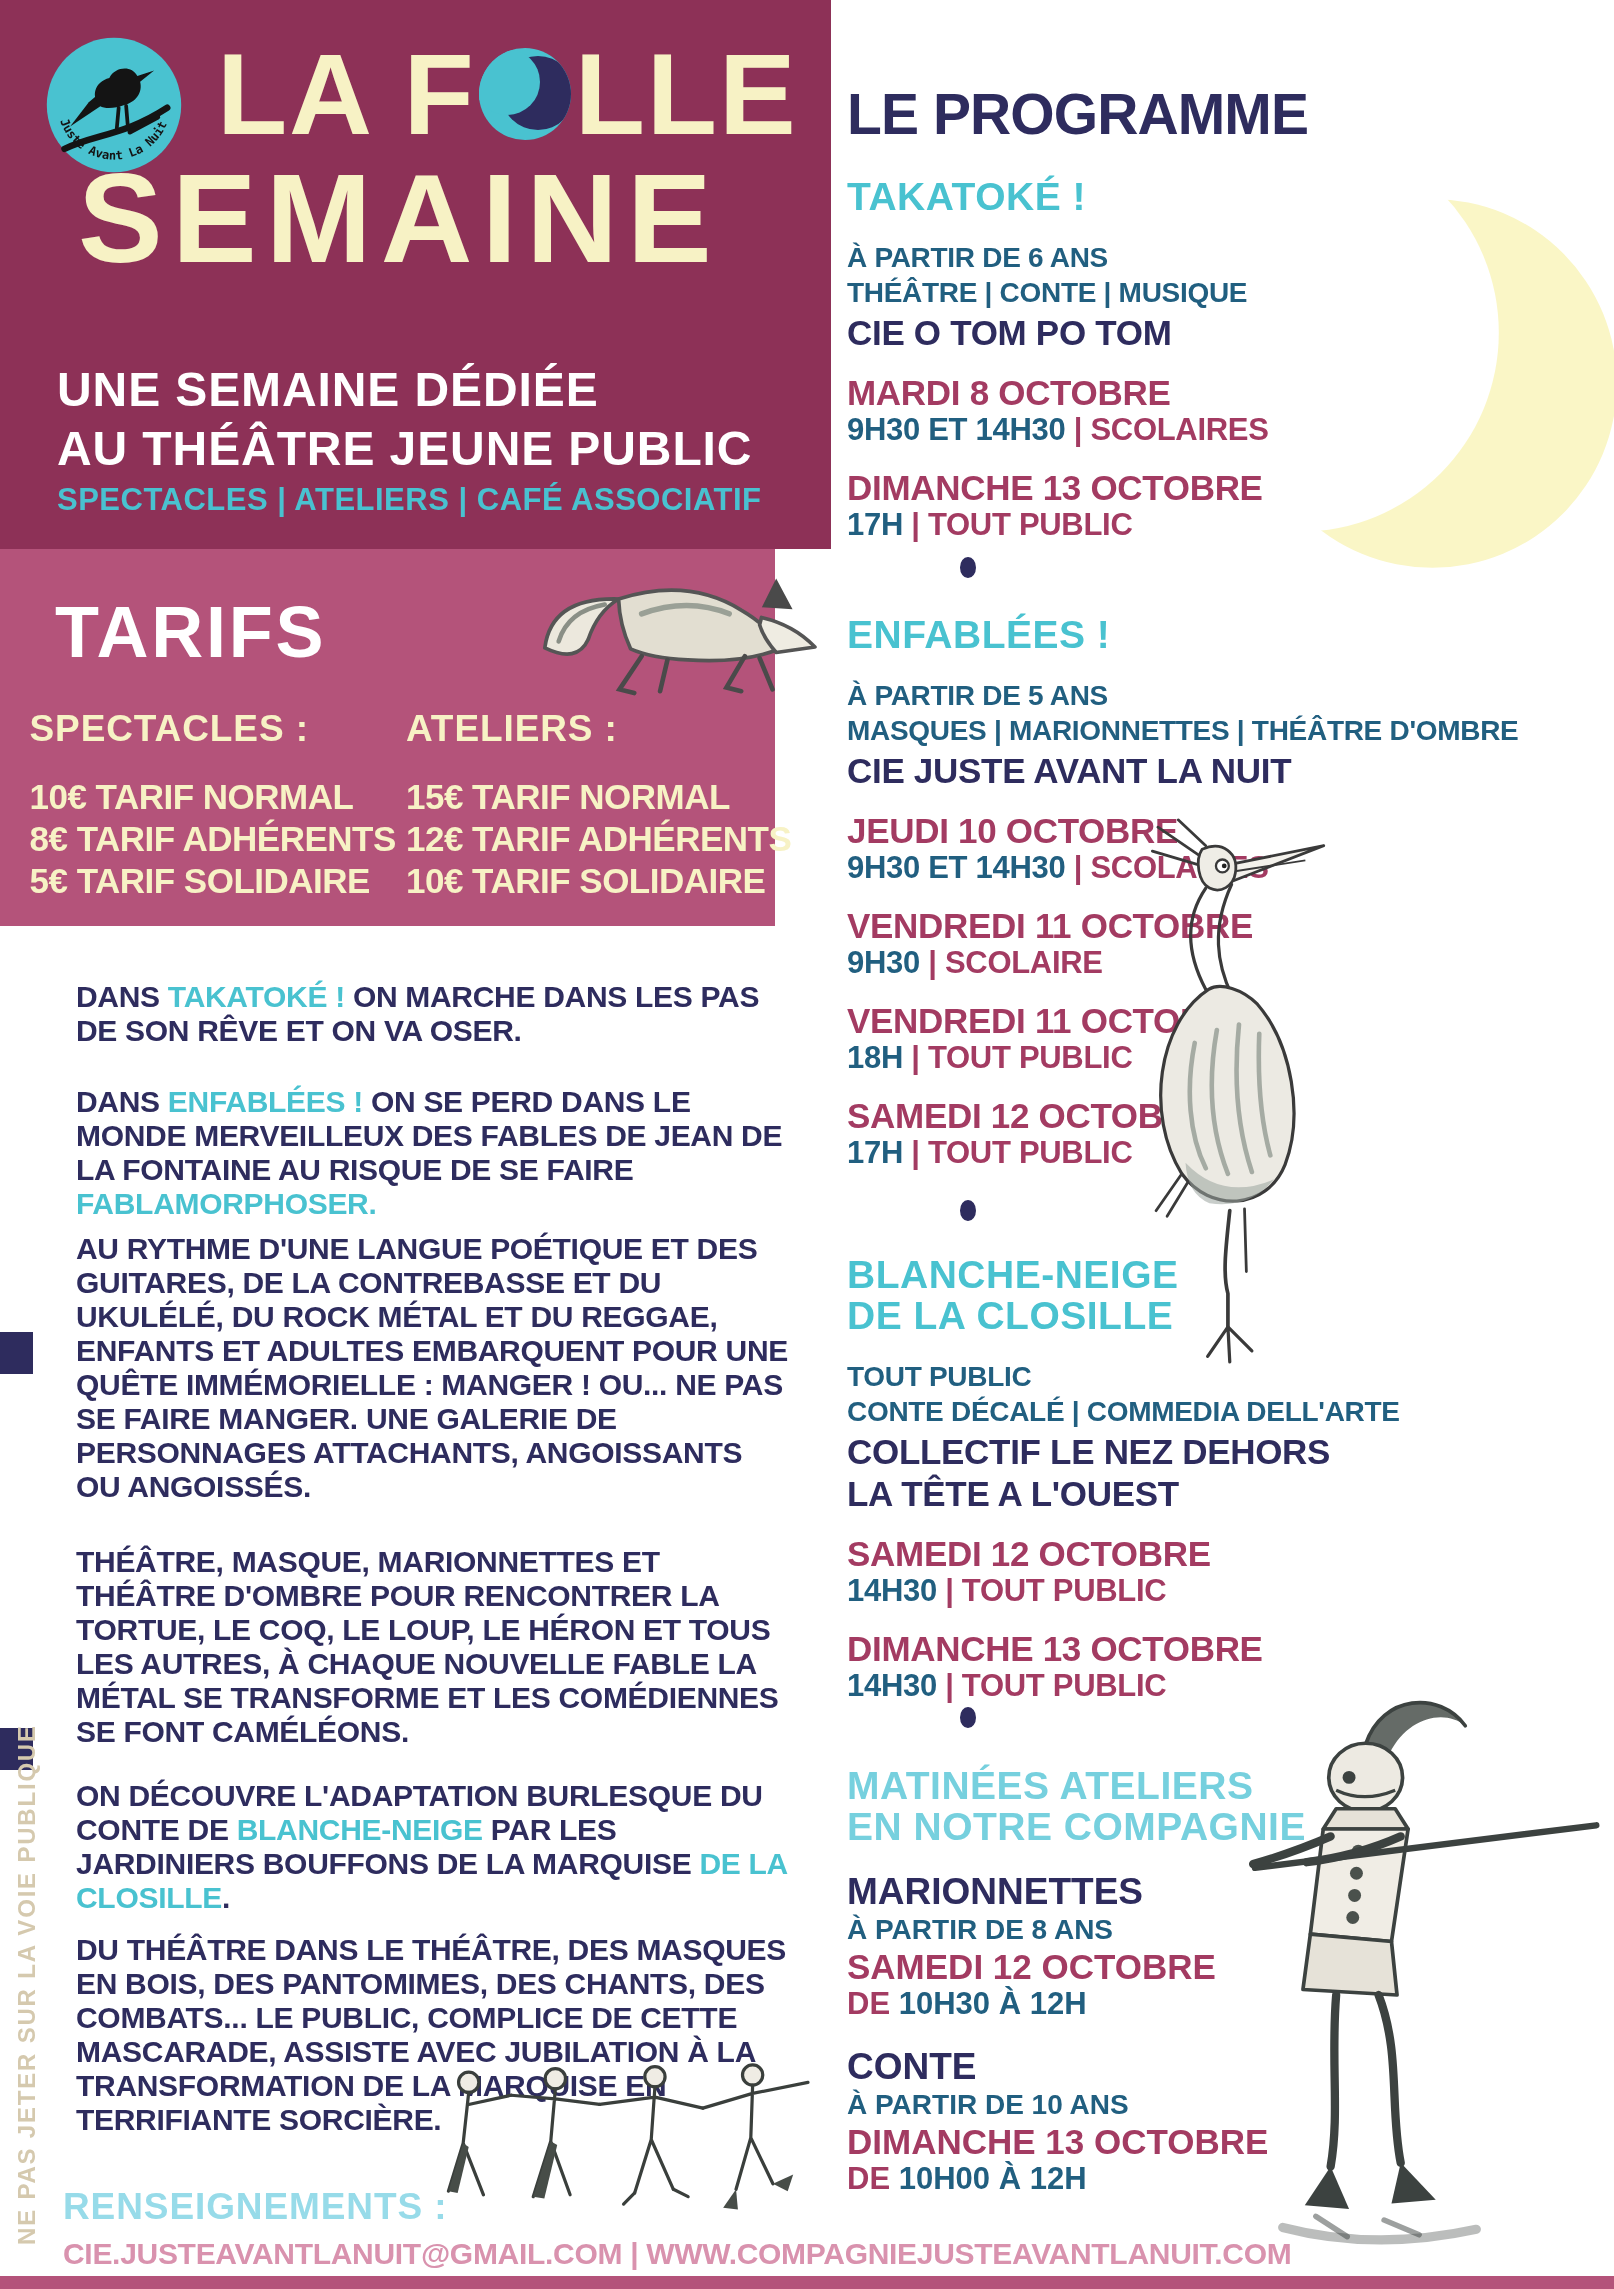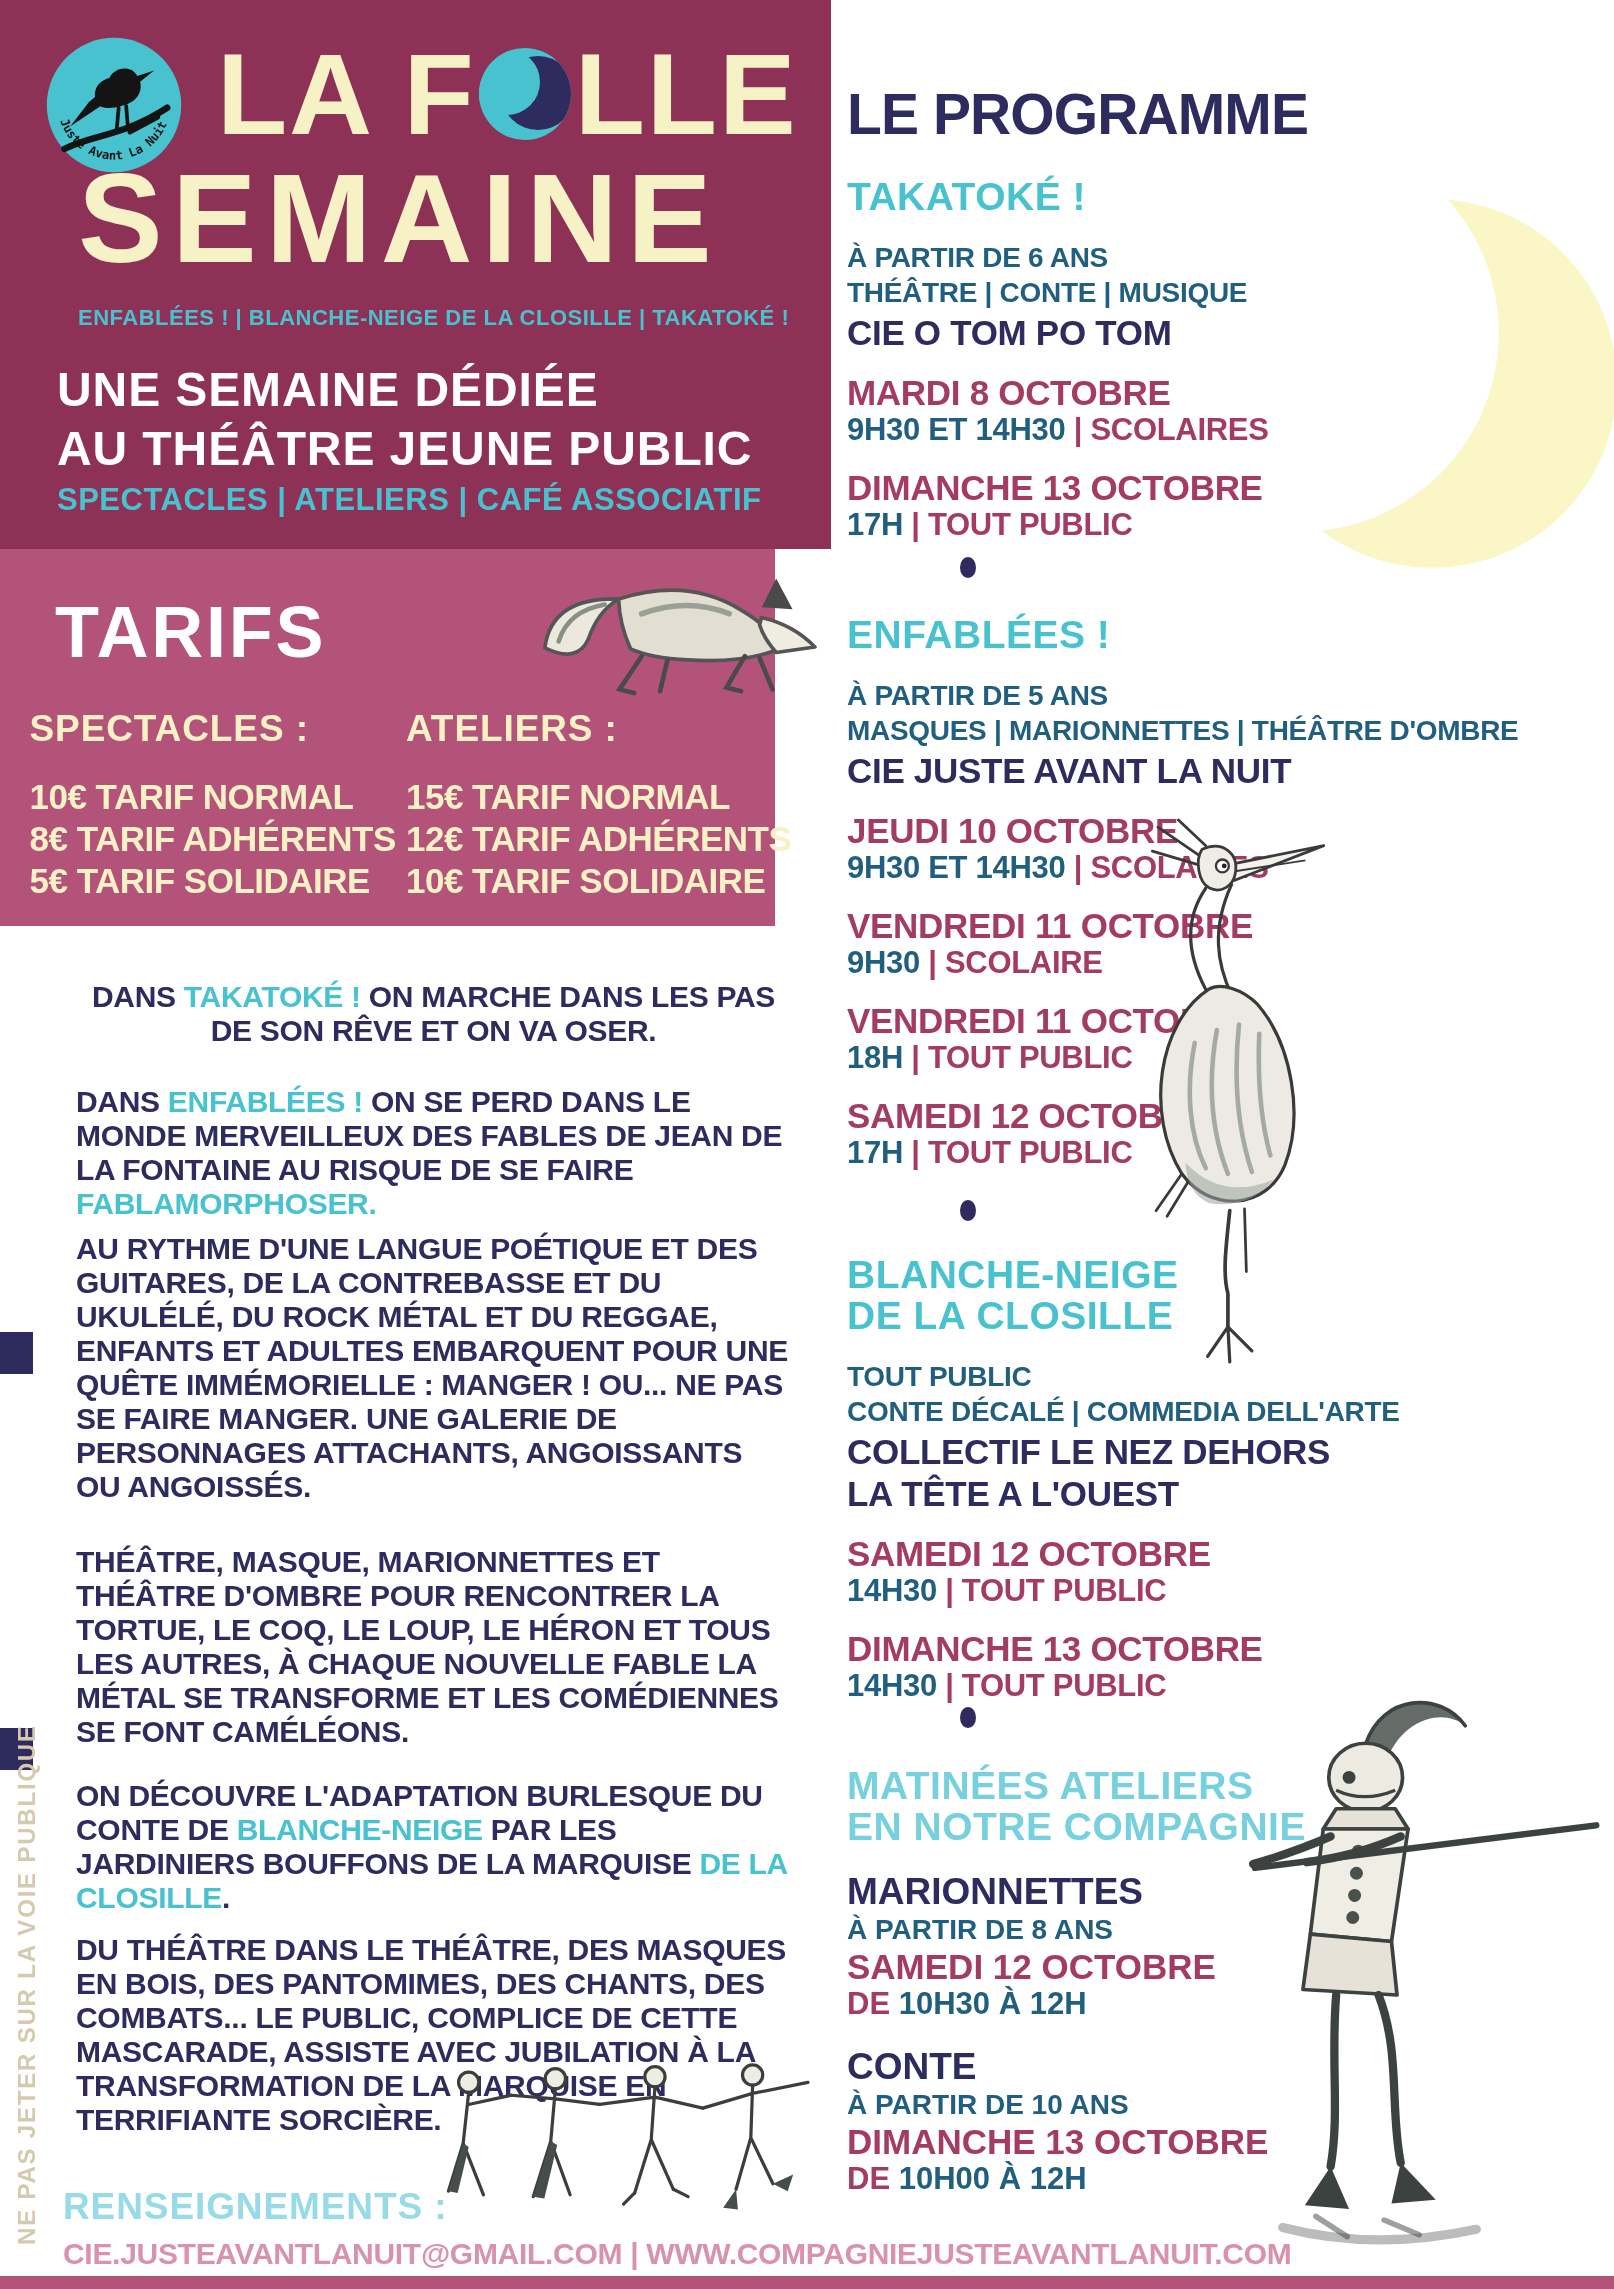--- a/index.html
+++ b/index.html
@@ -27,21 +27,21 @@
   .t-head{font-size:37px;color:#f7f2c5;letter-spacing:0.9px;}
   .t-col1{position:absolute;left:29.5px;top:159px;}
   .t-col2{position:absolute;left:406px;top:159px;}
   .t-items{margin-top:26px;}
   .t-item{font-size:35px;line-height:42px;color:#f7f2c5;letter-spacing:-0.5px;white-space:nowrap;}
 
   
   .bodycopy{position:absolute;left:76px;top:980px;width:715px;color:#2e2c5e;}
   .para{margin:0;font-size:30px;line-height:34px;letter-spacing:-0.3px;}
   .para .hl{color:#49c2d0;}
-  .mb1{margin-bottom:37px;text-align:center;} .mb2{margin-bottom:41px;} .mb3{margin-bottom:11px;}
+  .mb1{margin-bottom:37px;} .mb2{margin-bottom:41px;} .mb3{margin-bottom:11px;}
   .mb4{margin-bottom:29.5px;} .mb5{margin-bottom:18.5px;}
 
   .edge-square{position:absolute;left:0;width:33px;height:42px;background:#2e2c5e;}
   .sq1{top:1332px;} .sq2{top:1728px;}
 
   .side-note{position:absolute;left:13px;top:2245px;transform:rotate(-90deg);transform-origin:0 0;
              font-size:24px;letter-spacing:1.8px;color:#d5c9ae;white-space:nowrap;}
 
   
   .prog{color:#2e2c5e;}
@@ -89,21 +89,20 @@
       <path d="M60,76 C50,66 54,50 70,46 C76,34 94,32 100,44 L118,38 L103,50 C106,62 98,72 86,75 C78,78 66,80 60,76 Z" fill="#141414"></path>
       <path d="M80,78 L78,100 M88,76 L90,100" stroke="#141414" stroke-width="4" stroke-linecap="round"></path>
       <path id="logoarc" d="M 16 88 A 61 61 0 0 0 134 88" fill="none"></path>
       <text font-size="13" fill="#141414" font-family="DejaVu Sans Mono, monospace">
         <textPath href="#logoarc" startOffset="4">Juste Avant La Nuit</textPath>
       </text>
     </svg>
 
     <div class="title-l1"><span>LA F</span><span class="moon-o"><span class="m1"></span><span class="m2"></span></span><span>LLE</span></div>
     <div class="title-l2">SEMAINE</div>
-    <div class="subtitle">ENFABLÉES ! | BLANCHE-NEIGE DE LA CLOSILLE | TAKATOKÉ !</div>
     <div class="tag1">UNE SEMAINE DÉDIÉE</div>
     <div class="tag2">AU THÉÂTRE JEUNE PUBLIC</div>
     <div class="tag3">SPECTACLES | ATELIERS | CAFÉ ASSOCIATIF</div>
   </section>
 
   <section class="tarifs">
     <div class="tarifs-title">TARIFS</div>
     <svg class="fox" viewBox="0 0 320 200">
       <path d="M15,95 Q22,40 95,42 Q72,56 62,86 Q50,112 15,95 Z" fill="#ece8dd" stroke="#555" stroke-width="4" stroke-linejoin="round"></path>
       <path d="M30,88 Q40,55 80,48" fill="none" stroke="#8a8f86" stroke-width="5" stroke-linecap="round"></path>

